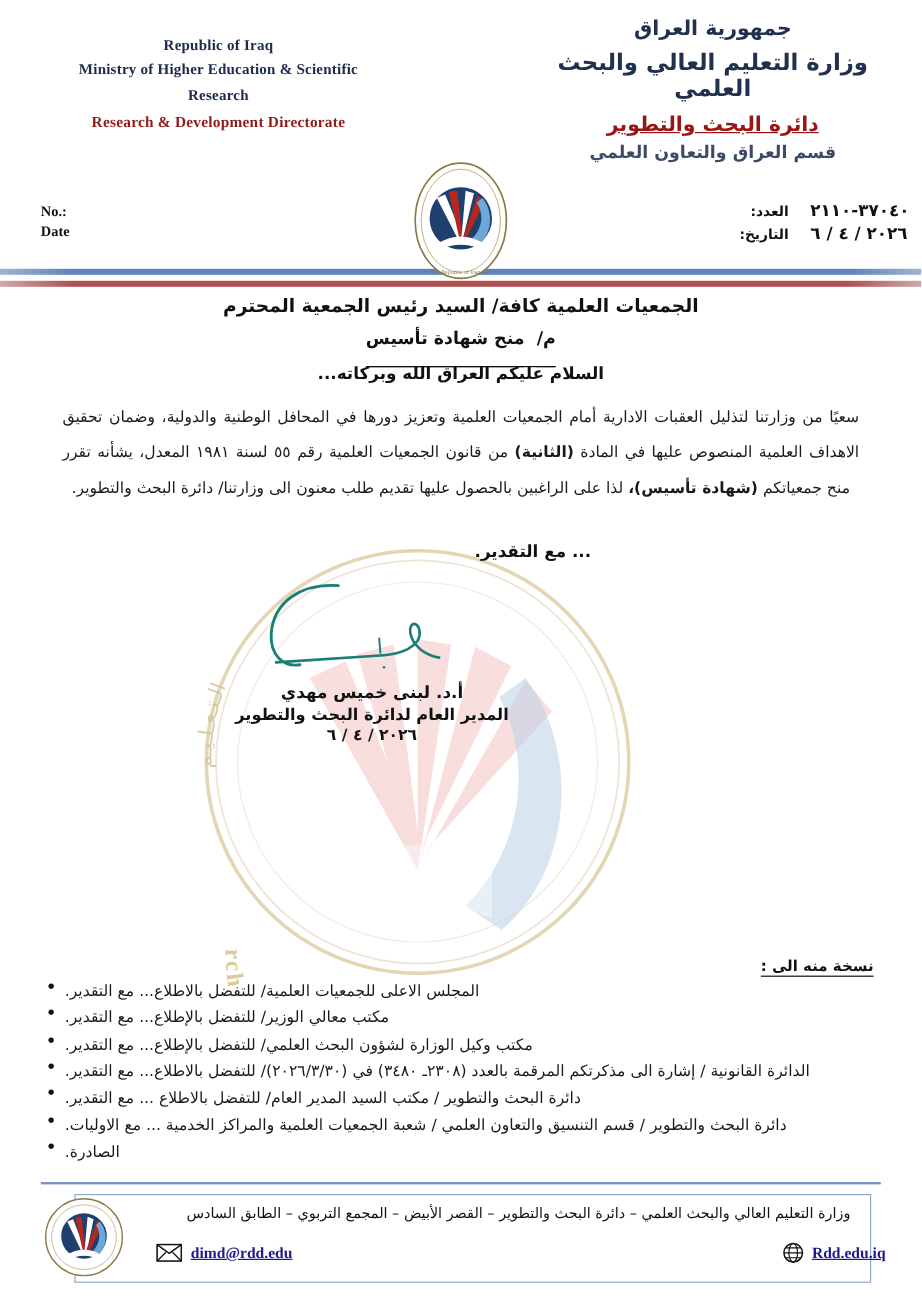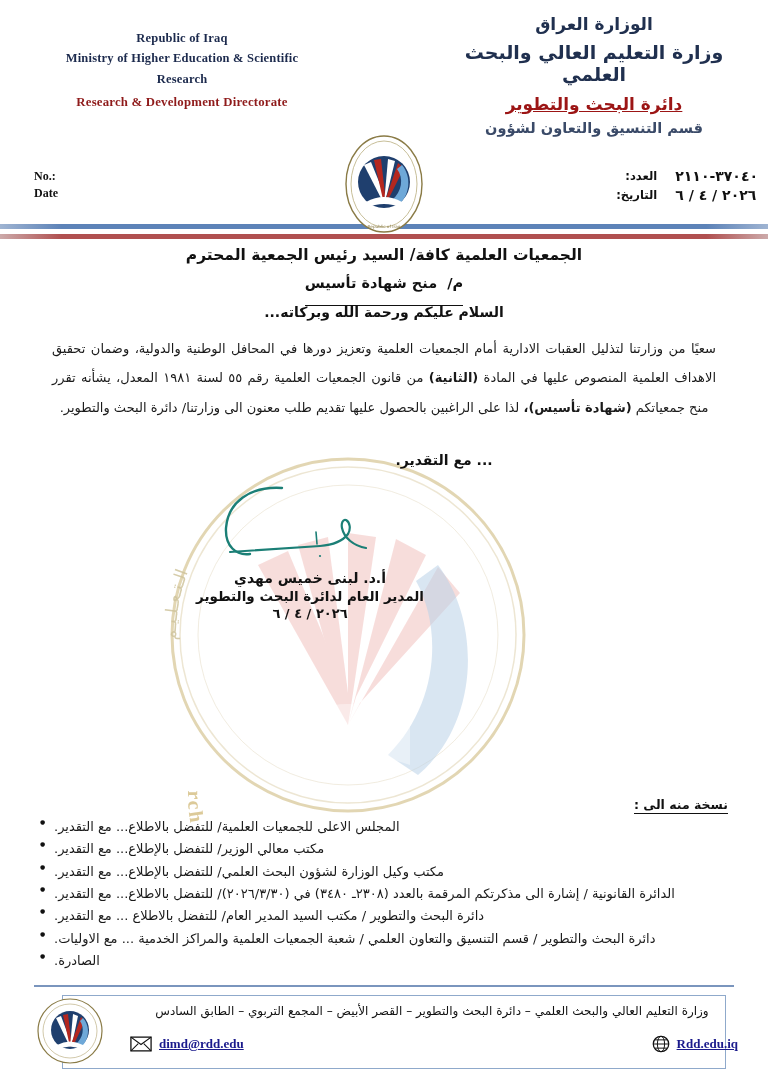--- a/index.html
+++ b/index.html
@@ -176,24 +176,24 @@
   <div class="header">
 
     <div class="hdr-en">
       <div class="l">Republic of Iraq</div>
       <div class="l">Ministry of Higher Education &amp; Scientific</div>
       <div class="l">Research</div>
       <div class="l red">Research &amp; Development Directorate</div>
     </div>
 
     <div class="hdr-ar">
-      <div class="a1">الوزارة العراق</div>
+      <div class="a1">جمهورية العراق</div>
       <div class="a2">وزارة التعليم العالي والبحث العلمي</div>
       <div class="a3">دائرة البحث والتطوير</div>
-      <div class="a4">قسم التنسيق والتعاون لشؤون</div>
+      <div class="a4">قسم العراق والتعاون العلمي</div>
     </div>
 
     <div class="hdr-emblem">
       <svg viewBox="0 0 96 104" xmlns="http://www.w3.org/2000/svg">
         <ellipse cx="48" cy="52" rx="38" ry="48" fill="#fff" stroke="#8a7b46" stroke-width="1.4"></ellipse>
         <ellipse cx="48" cy="52" rx="33" ry="43" fill="#fff" stroke="#b9ad7e" stroke-width="0.8"></ellipse>
         <circle cx="48" cy="50" r="26" fill="#1f3f6e"></circle>
         <g>
           <polygon points="48,72 28,33 35,30 48,62" fill="#ffffff"></polygon>
           <polygon points="48,72 38,28 45,27 49,62" fill="#b5271f"></polygon>
@@ -226,21 +226,21 @@
   <div class="rule blue"></div>
   <div class="rule red"></div>
 
   <div class="body">
     <div class="to-line">الجمعيات العلمية كافة/ السيد رئيس الجمعية المحترم</div>
 
     <div class="subject">
       <span><span>م/</span>&nbsp; <span>منح شهادة تأسيس</span></span>
     </div>
 
-    <div class="greeting">السلام عليكم ورحمة الله وبركاته...</div>
+    <div class="greeting">السلام عليكم العراق الله وبركاته...</div>
 
     <p class="para"><span>سعيًا من وزارتنا لتذليل العقبات الادارية أمام الجمعيات العلمية وتعزيز دورها في المحافل الوطنية والدولية، وضمان تحقيق الاهداف العلمية المنصوص عليها في المادة </span><b>(الثانية)</b><span> من قانون الجمعيات العلمية رقم ٥٥ لسنة ١٩٨١ المعدل، يشأنه تقرر منح جمعياتكم </span><b>(شهادة تأسيس)،</b><span> لذا على الراغبين بالحصول عليها تقديم طلب معنون الى وزارتنا/ دائرة البحث والتطوير.</span></p>
 
     <div class="regards">... مع التقدير.</div>
   </div>
 
   <div class="sign-block">
     <div class="sign-wrap">
       <svg class="sig-svg" viewBox="0 0 180 100" xmlns="http://www.w3.org/2000/svg">
         <path d="M 62,12 C 30,10 8,26 6,52 C 5,70 16,80 30,78" fill="none" stroke="#1b7f76" stroke-width="2.4" stroke-linecap="round"></path>

